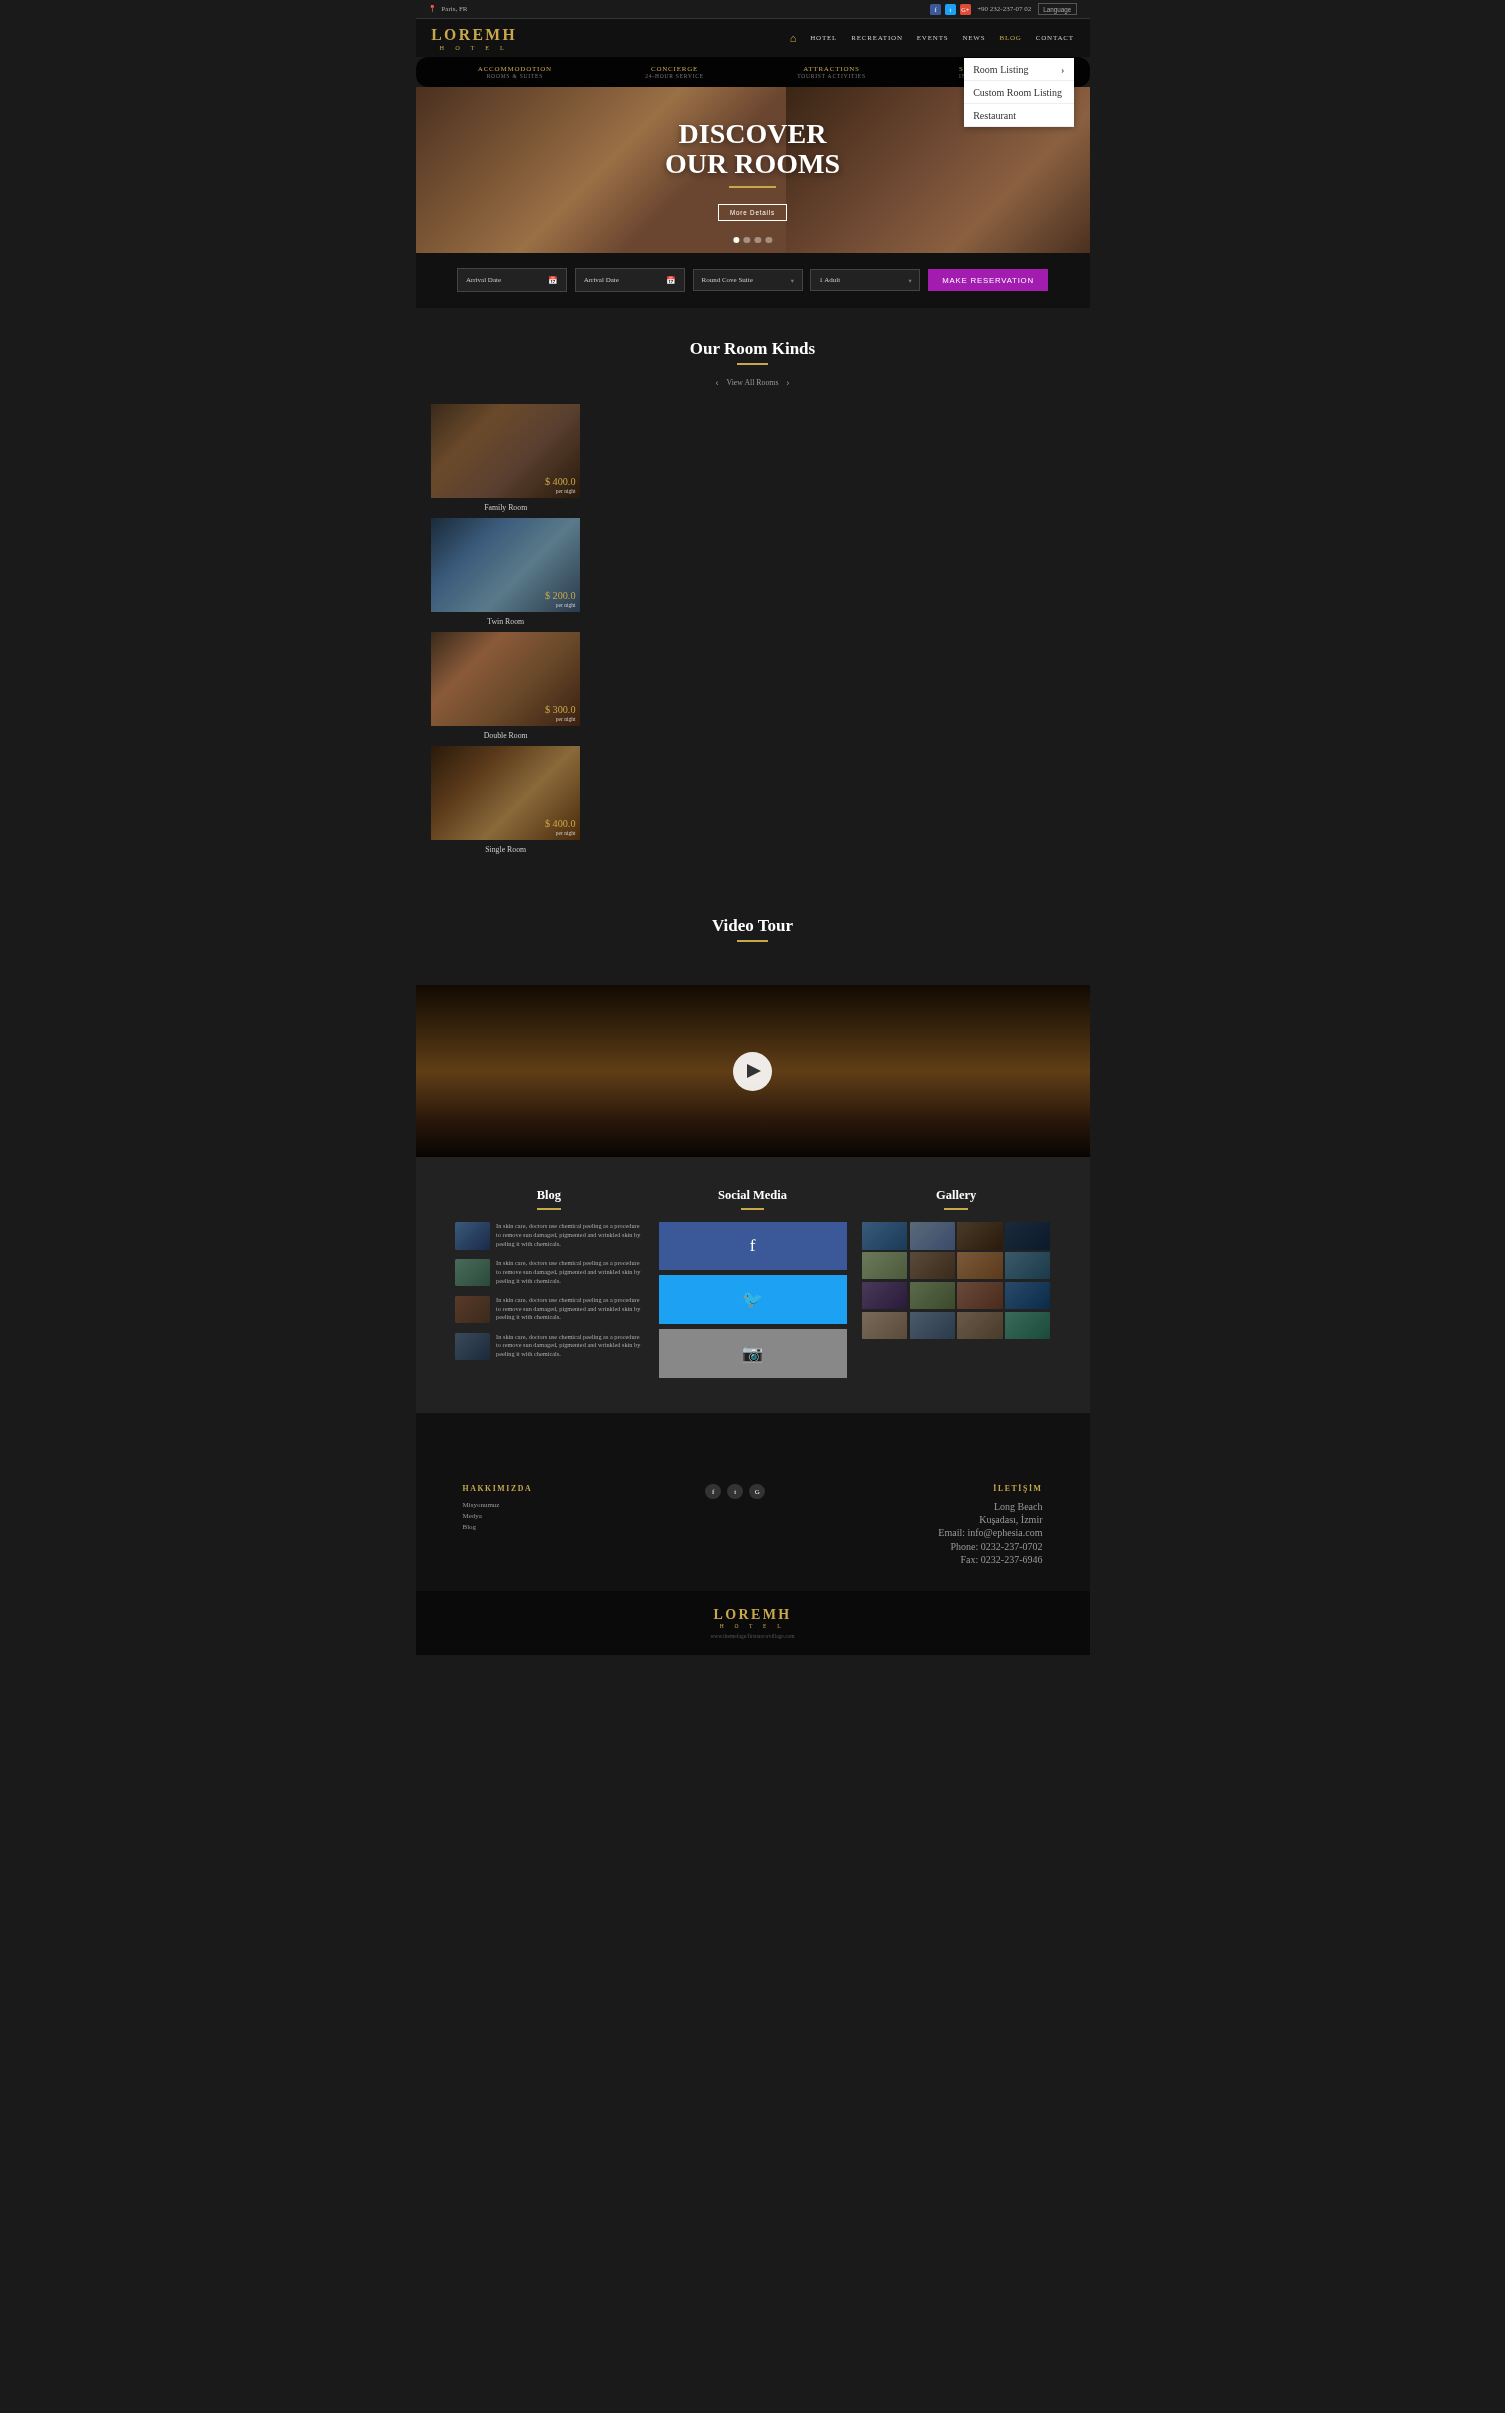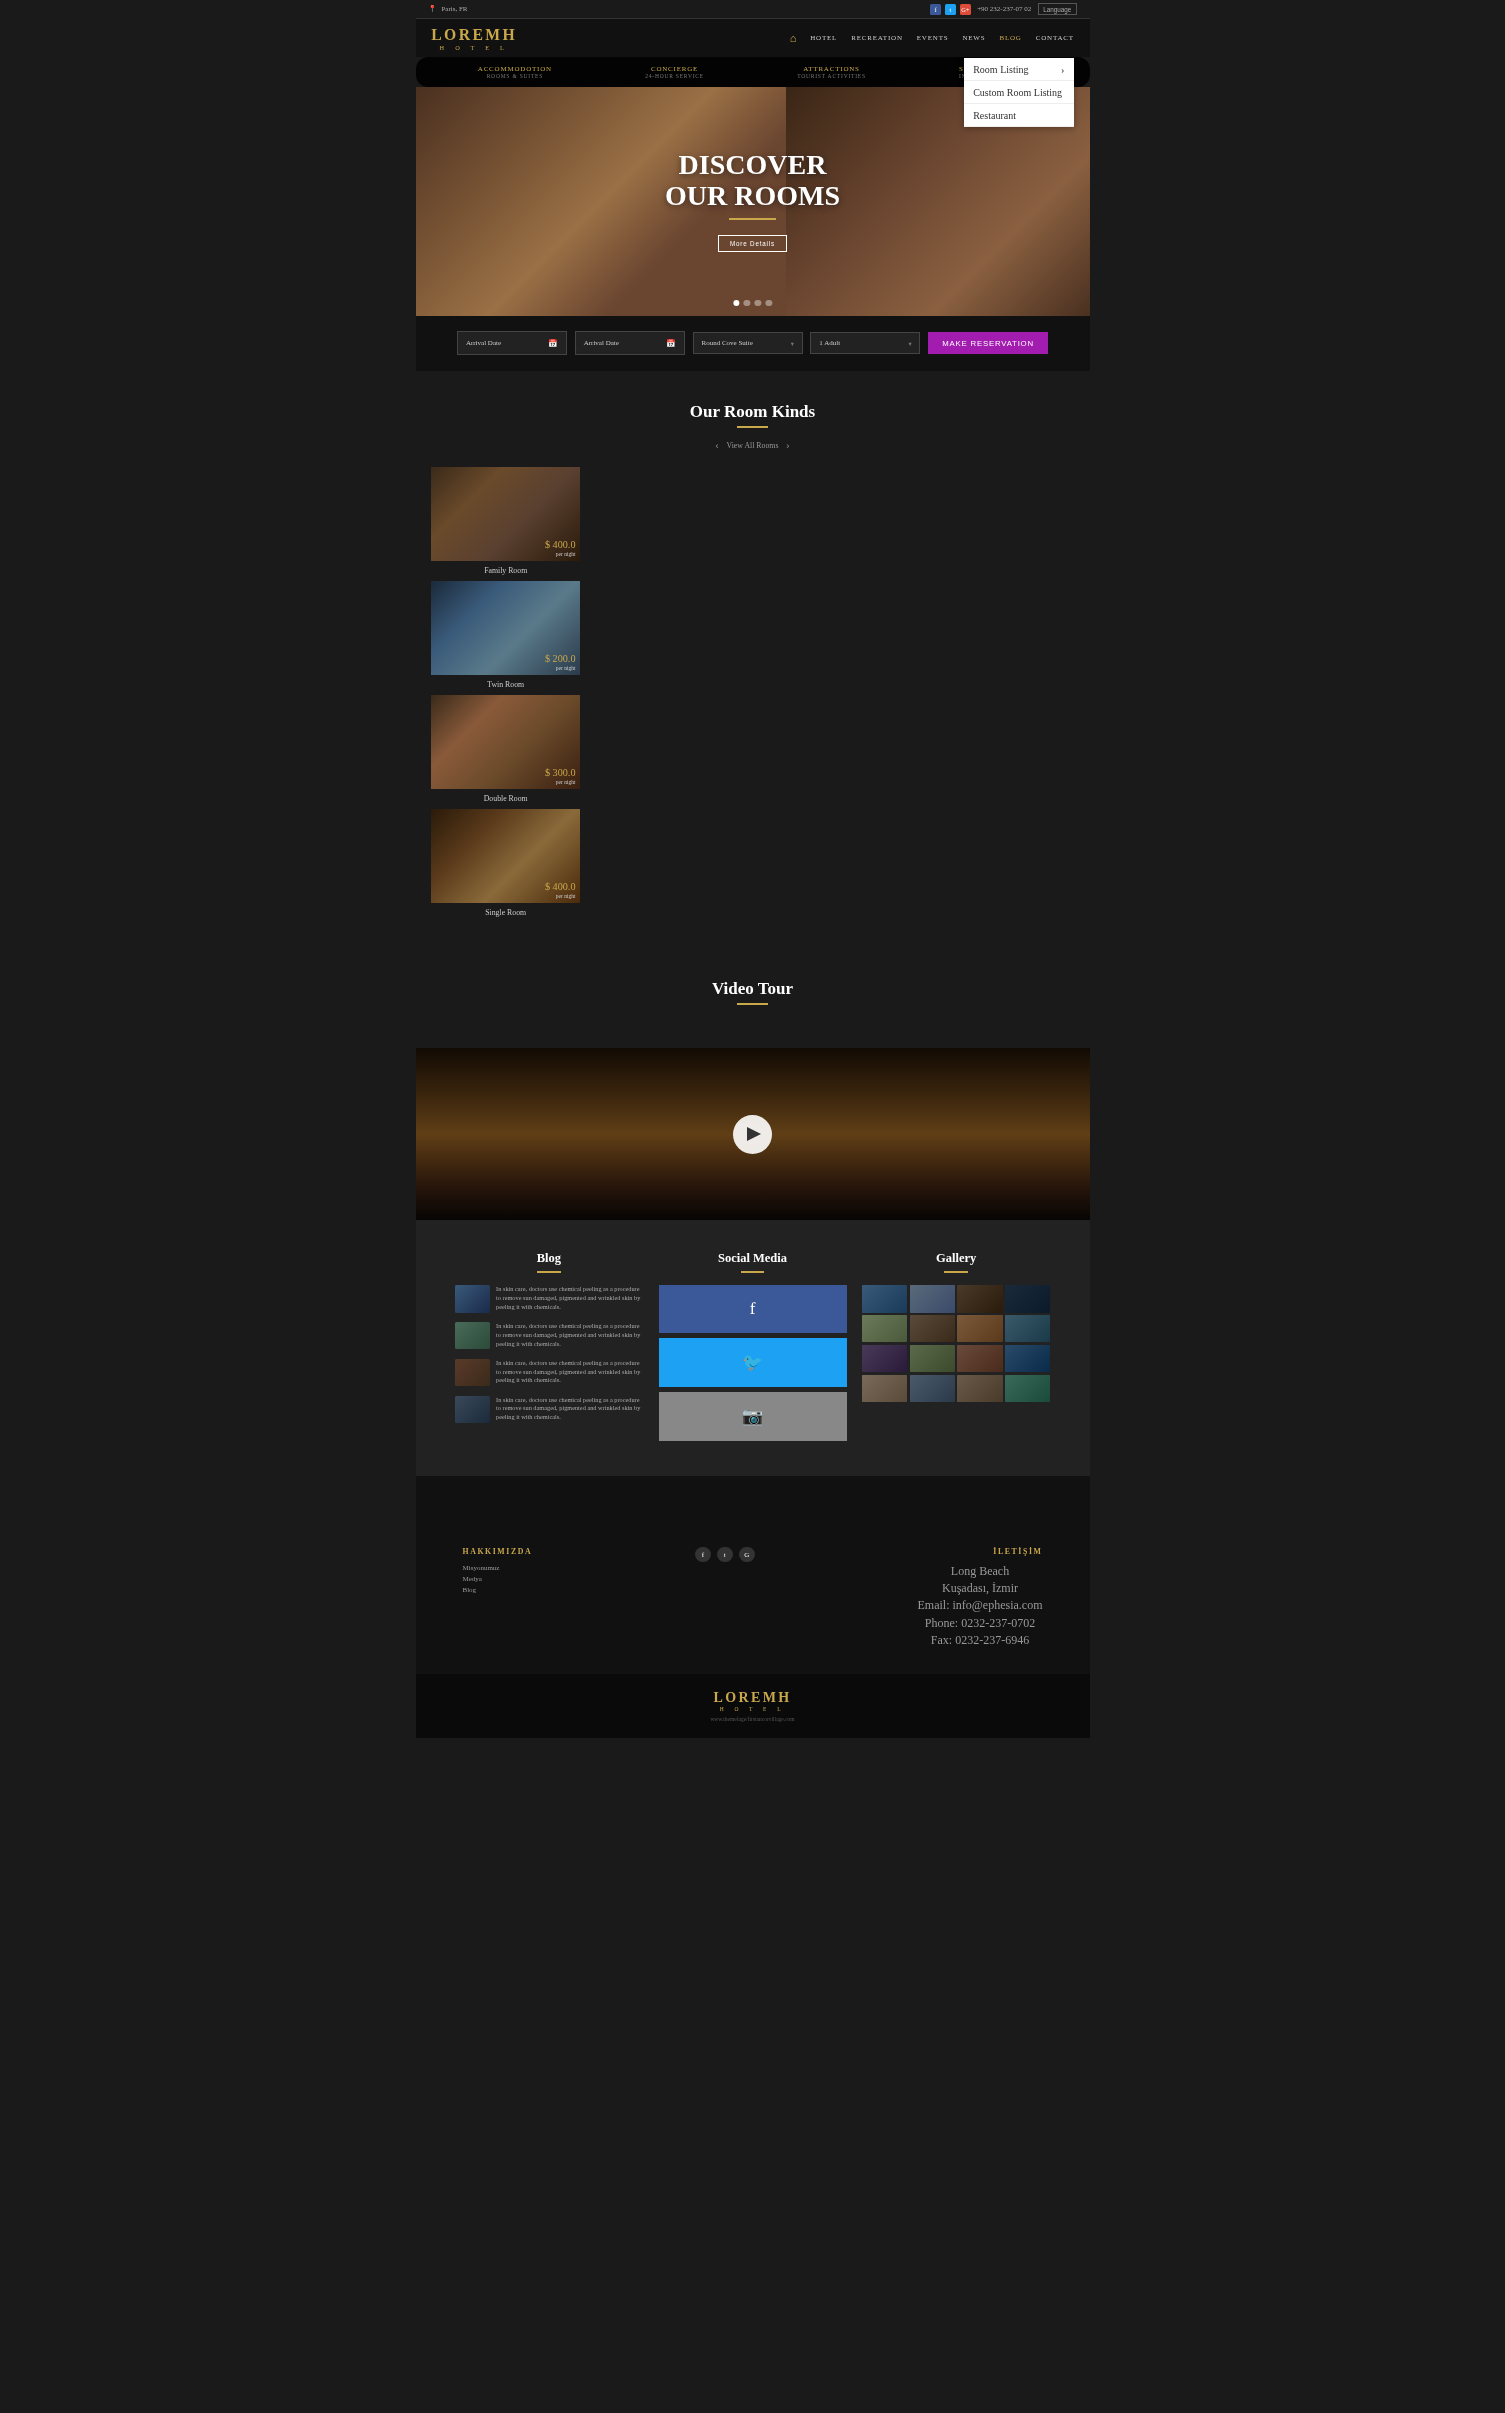--- a/index.html
+++ b/index.html
@@ -72,21 +72,21 @@
       padding: 7.8px 15.7px;
       border-radius: 12px;
     }
     .sub-nav-item { text-align: center; cursor: pointer; }
     .sub-nav-title { font-size: 7px; color: #c9a84c; letter-spacing: 0.8px; text-transform: uppercase; }
     .sub-nav-sub { font-size: 5.5px; color: #777; letter-spacing: 0.8px; }
 
     
     .hero {
       position: relative;
-      height: 229px;
+      height: 166px;
       background: linear-gradient(135deg, #3d2b1f 0%, #6b4c32 30%, #8b6340 50%, #5a3d28 70%, #3d2b1f 100%);
       overflow: hidden;
       display: flex;
       align-items: center;
       justify-content: center;
     }
     .hero-bg {
       position: absolute;
       inset: 0;
       background: 
@@ -313,21 +313,21 @@
       display: flex;
       justify-content: space-between;
       align-items: flex-start;
     }
     .footer-about h4 { font-size: 7.8px; color: #c9a84c; letter-spacing: 1.6px; margin-bottom: 7.8px; }
     .footer-about a { display: block; font-size: 7px; color: #999; margin-bottom: 3.1px; cursor: pointer; text-decoration: none; }
     .footer-center { text-align: center; }
     .footer-social { display: flex; gap: 6.3px; justify-content: center; margin-bottom: 9.4px; }
     .footer-social-icon { width: 15.7px; height: 15.7px; border-radius: 50%; display: flex; align-items: center; justify-content: center; font-size: 7px; cursor: pointer; background: #333; color: #fff; }
     .footer-contact h4 { font-size: 7.8px; color: #c9a84c; letter-spacing: 1.6px; margin-bottom: 7.8px; text-align: right; }
-    .footer-contact p { font-size: 12px; color: #999; margin-bottom: 2.4px; text-align: center; }
+    .footer-contact p { font-size: 10px; color: #999; margin-bottom: 2.4px; text-align: right; }
 
     .footer-bottom {
       background: #0a0a0a;
       text-align: center;
       padding: 15.7px;
     }
     .footer-logo-bottom .logo-top { font-size: 14px; color: #c9a84c; }
     .footer-logo-bottom .logo-bottom { font-size: 5.5px; }
     .footer-copy { font-size: 5.5px; color: #555; margin-top: 4.7px; }
   </style>

